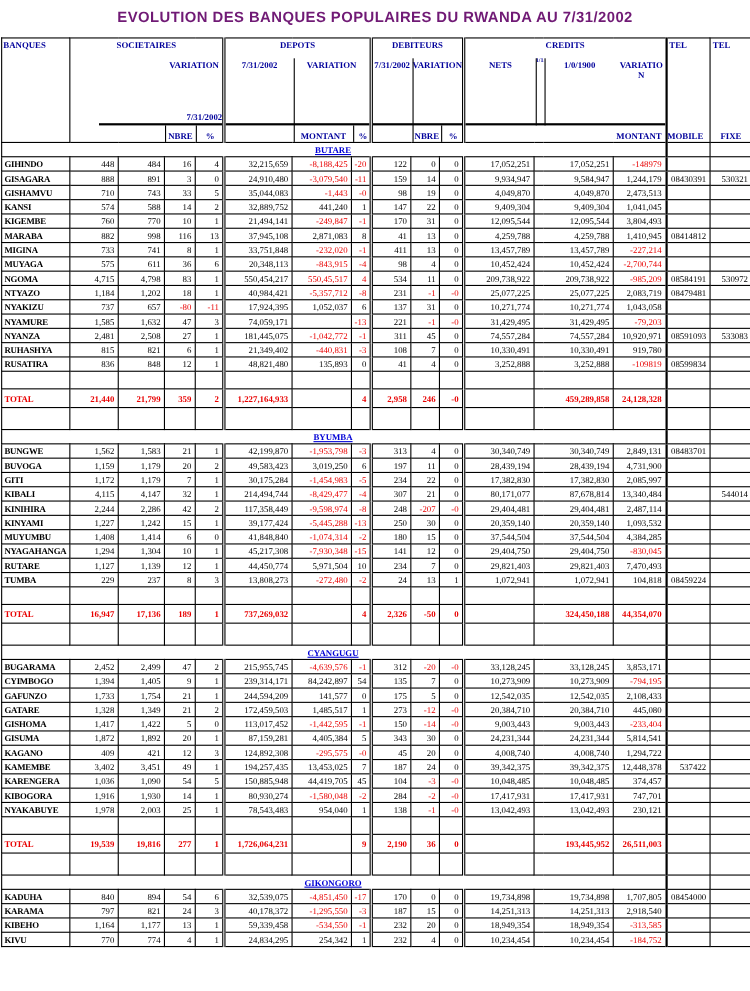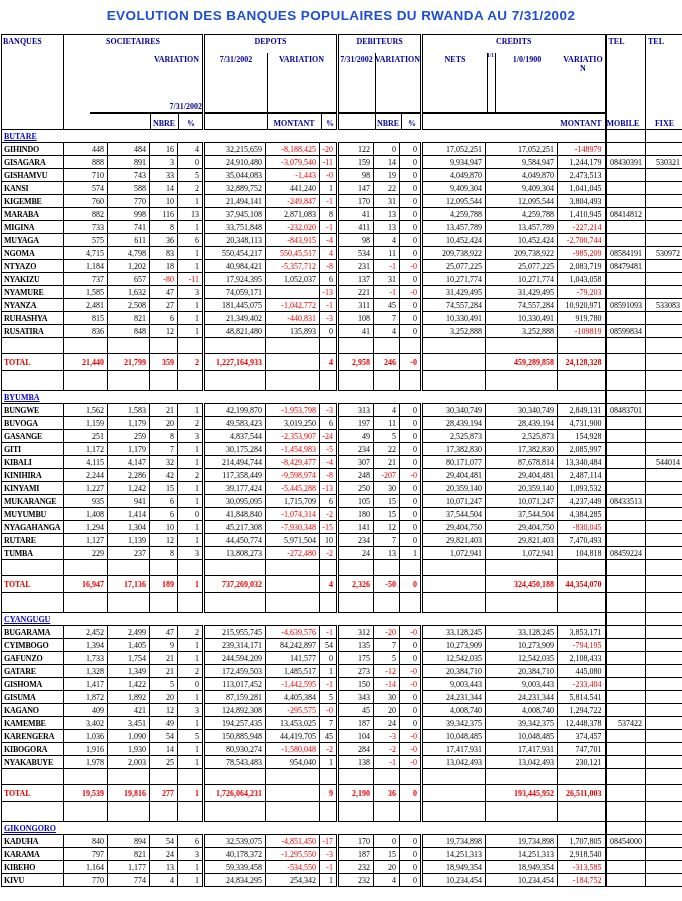--- a/index.html
+++ b/index.html
@@ -1,32 +1,32 @@
 <!DOCTYPE html>
 <html><head>
 <meta charset="utf-8">
 <style>
   html,body{margin:0;padding:0;background:#fff;}
   body{width:682px;height:901px;overflow:hidden;font-family:"Liberation Serif","DejaVu Serif",serif;}
   .title{padding:8px 0 11px 0;text-align:center;font-family:"Liberation Sans","DejaVu Sans",sans-serif;
-         font-weight:bold;font-size:13.5px;color:#1d4ed8;letter-spacing:.4px;}
+         font-weight:bold;font-size:13.5px;color:#701a75;letter-spacing:.4px;}
   table{border-collapse:collapse;table-layout:fixed;width:680px;margin-left:1px;border:1px solid #000;}
   td{border:1px solid #000;font-size:8px;line-height:11px;padding:0 3px 0 0;text-align:right;
      overflow:hidden;white-space:nowrap;color:#000;}
   
   td.d1,td.gd{border-left:3px double #000;}
   td.b1,td.gb{border-left:3px double #000;}
   td.n1,td.gn{border-left:3px double #000;}
   td.tm,td.gtm{border-left:2px solid #000;}
   tbody td.nv{border-right:none;padding:0;}
   tbody td.n2{border-left:none;}
   td.rowname{font-weight:bold;text-align:left;padding:0 0 0 2px;letter-spacing:-.2px;}
   tr.data-row{height:13px;} tr.section-row{height:13px;}
   tr.blank-s{height:16px;} tr.blank-b{height:20px;} tr.total-row{height:17px;}
-  td.secname{font-weight:bold;text-align:left;padding-left:2px;text-decoration:underline;color:#0000d6;font-size:8px;}
+  td.secname{font-weight:bold;text-align:center;padding-left:2px;text-decoration:underline;color:#0000d6;font-size:8px;}
   tr.total-row td{color:#e80000;font-weight:bold;}
   td.neg{color:#e80000;}
   
   td.hc{height:94px;position:relative;padding:0;vertical-align:top;color:#00009b;font-weight:bold;}
   .hl{position:absolute;font-size:8px;color:#00009b;font-weight:bold;line-height:9px;}
   .grp{top:2px;left:0;right:0;text-align:center;}
   .vseg{position:absolute;width:0;border-left:1px solid #000;}
   .thick{position:absolute;left:0;right:0;bottom:15px;border-top:2px solid #000;}
   .ba{word-break:break-all;}
   .vdig{position:absolute;top:18px;left:64px;width:7px;height:61px;overflow:hidden;
@@ -504,39 +504,20 @@
         <td class="b2">11</td>
         <td class="b3">0</td>
         <td class="n1">28,439,194</td>
         <td class="nv"></td>
         <td class="n2">28,439,194</td>
         <td class="n3">4,731,900</td>
         <td class="tm"></td>
         <td class="tf"></td>
       </tr>
       <tr class="data-row">
-        <td class="name rowname">GASANGE</td>
-        <td class="s1">251</td>
-        <td class="s2">259</td>
-        <td class="s3">8</td>
-        <td class="s4">3</td>
-        <td class="d1">4,837,544</td>
-        <td class="d2 neg">-2,353,907</td>
-        <td class="d3 neg">-24</td>
-        <td class="b1">49</td>
-        <td class="b2">5</td>
-        <td class="b3">0</td>
-        <td class="n1">2,525,873</td>
-        <td class="nv"></td>
-        <td class="n2">2,525,873</td>
-        <td class="n3">154,928</td>
-        <td class="tm"></td>
-        <td class="tf"></td>
-      </tr>
-      <tr class="data-row">
         <td class="name rowname">GITI</td>
         <td class="s1">1,172</td>
         <td class="s2">1,179</td>
         <td class="s3">7</td>
         <td class="s4">1</td>
         <td class="d1">30,175,284</td>
         <td class="d2 neg">-1,454,983</td>
         <td class="d3 neg">-5</td>
         <td class="b1">234</td>
         <td class="b2">22</td>
@@ -596,39 +577,20 @@
         <td class="d2 neg">-5,445,288</td>
         <td class="d3 neg">-13</td>
         <td class="b1">250</td>
         <td class="b2">30</td>
         <td class="b3">0</td>
         <td class="n1">20,359,140</td>
         <td class="nv"></td>
         <td class="n2">20,359,140</td>
         <td class="n3">1,093,532</td>
         <td class="tm"></td>
-        <td class="tf"></td>
-      </tr>
-      <tr class="data-row">
-        <td class="name rowname">MUKARANGE</td>
-        <td class="s1">935</td>
-        <td class="s2">941</td>
-        <td class="s3">6</td>
-        <td class="s4">1</td>
-        <td class="d1">30,095,095</td>
-        <td class="d2">1,715,709</td>
-        <td class="d3">6</td>
-        <td class="b1">105</td>
-        <td class="b2">15</td>
-        <td class="b3">0</td>
-        <td class="n1">10,071,247</td>
-        <td class="nv"></td>
-        <td class="n2">10,071,247</td>
-        <td class="n3">4,237,449</td>
-        <td class="tm">08433513</td>
         <td class="tf"></td>
       </tr>
       <tr class="data-row">
         <td class="name rowname">MUYUMBU</td>
         <td class="s1">1,408</td>
         <td class="s2">1,414</td>
         <td class="s3">6</td>
         <td class="s4">0</td>
         <td class="d1">41,848,840</td>
         <td class="d2 neg">-1,074,314</td>

